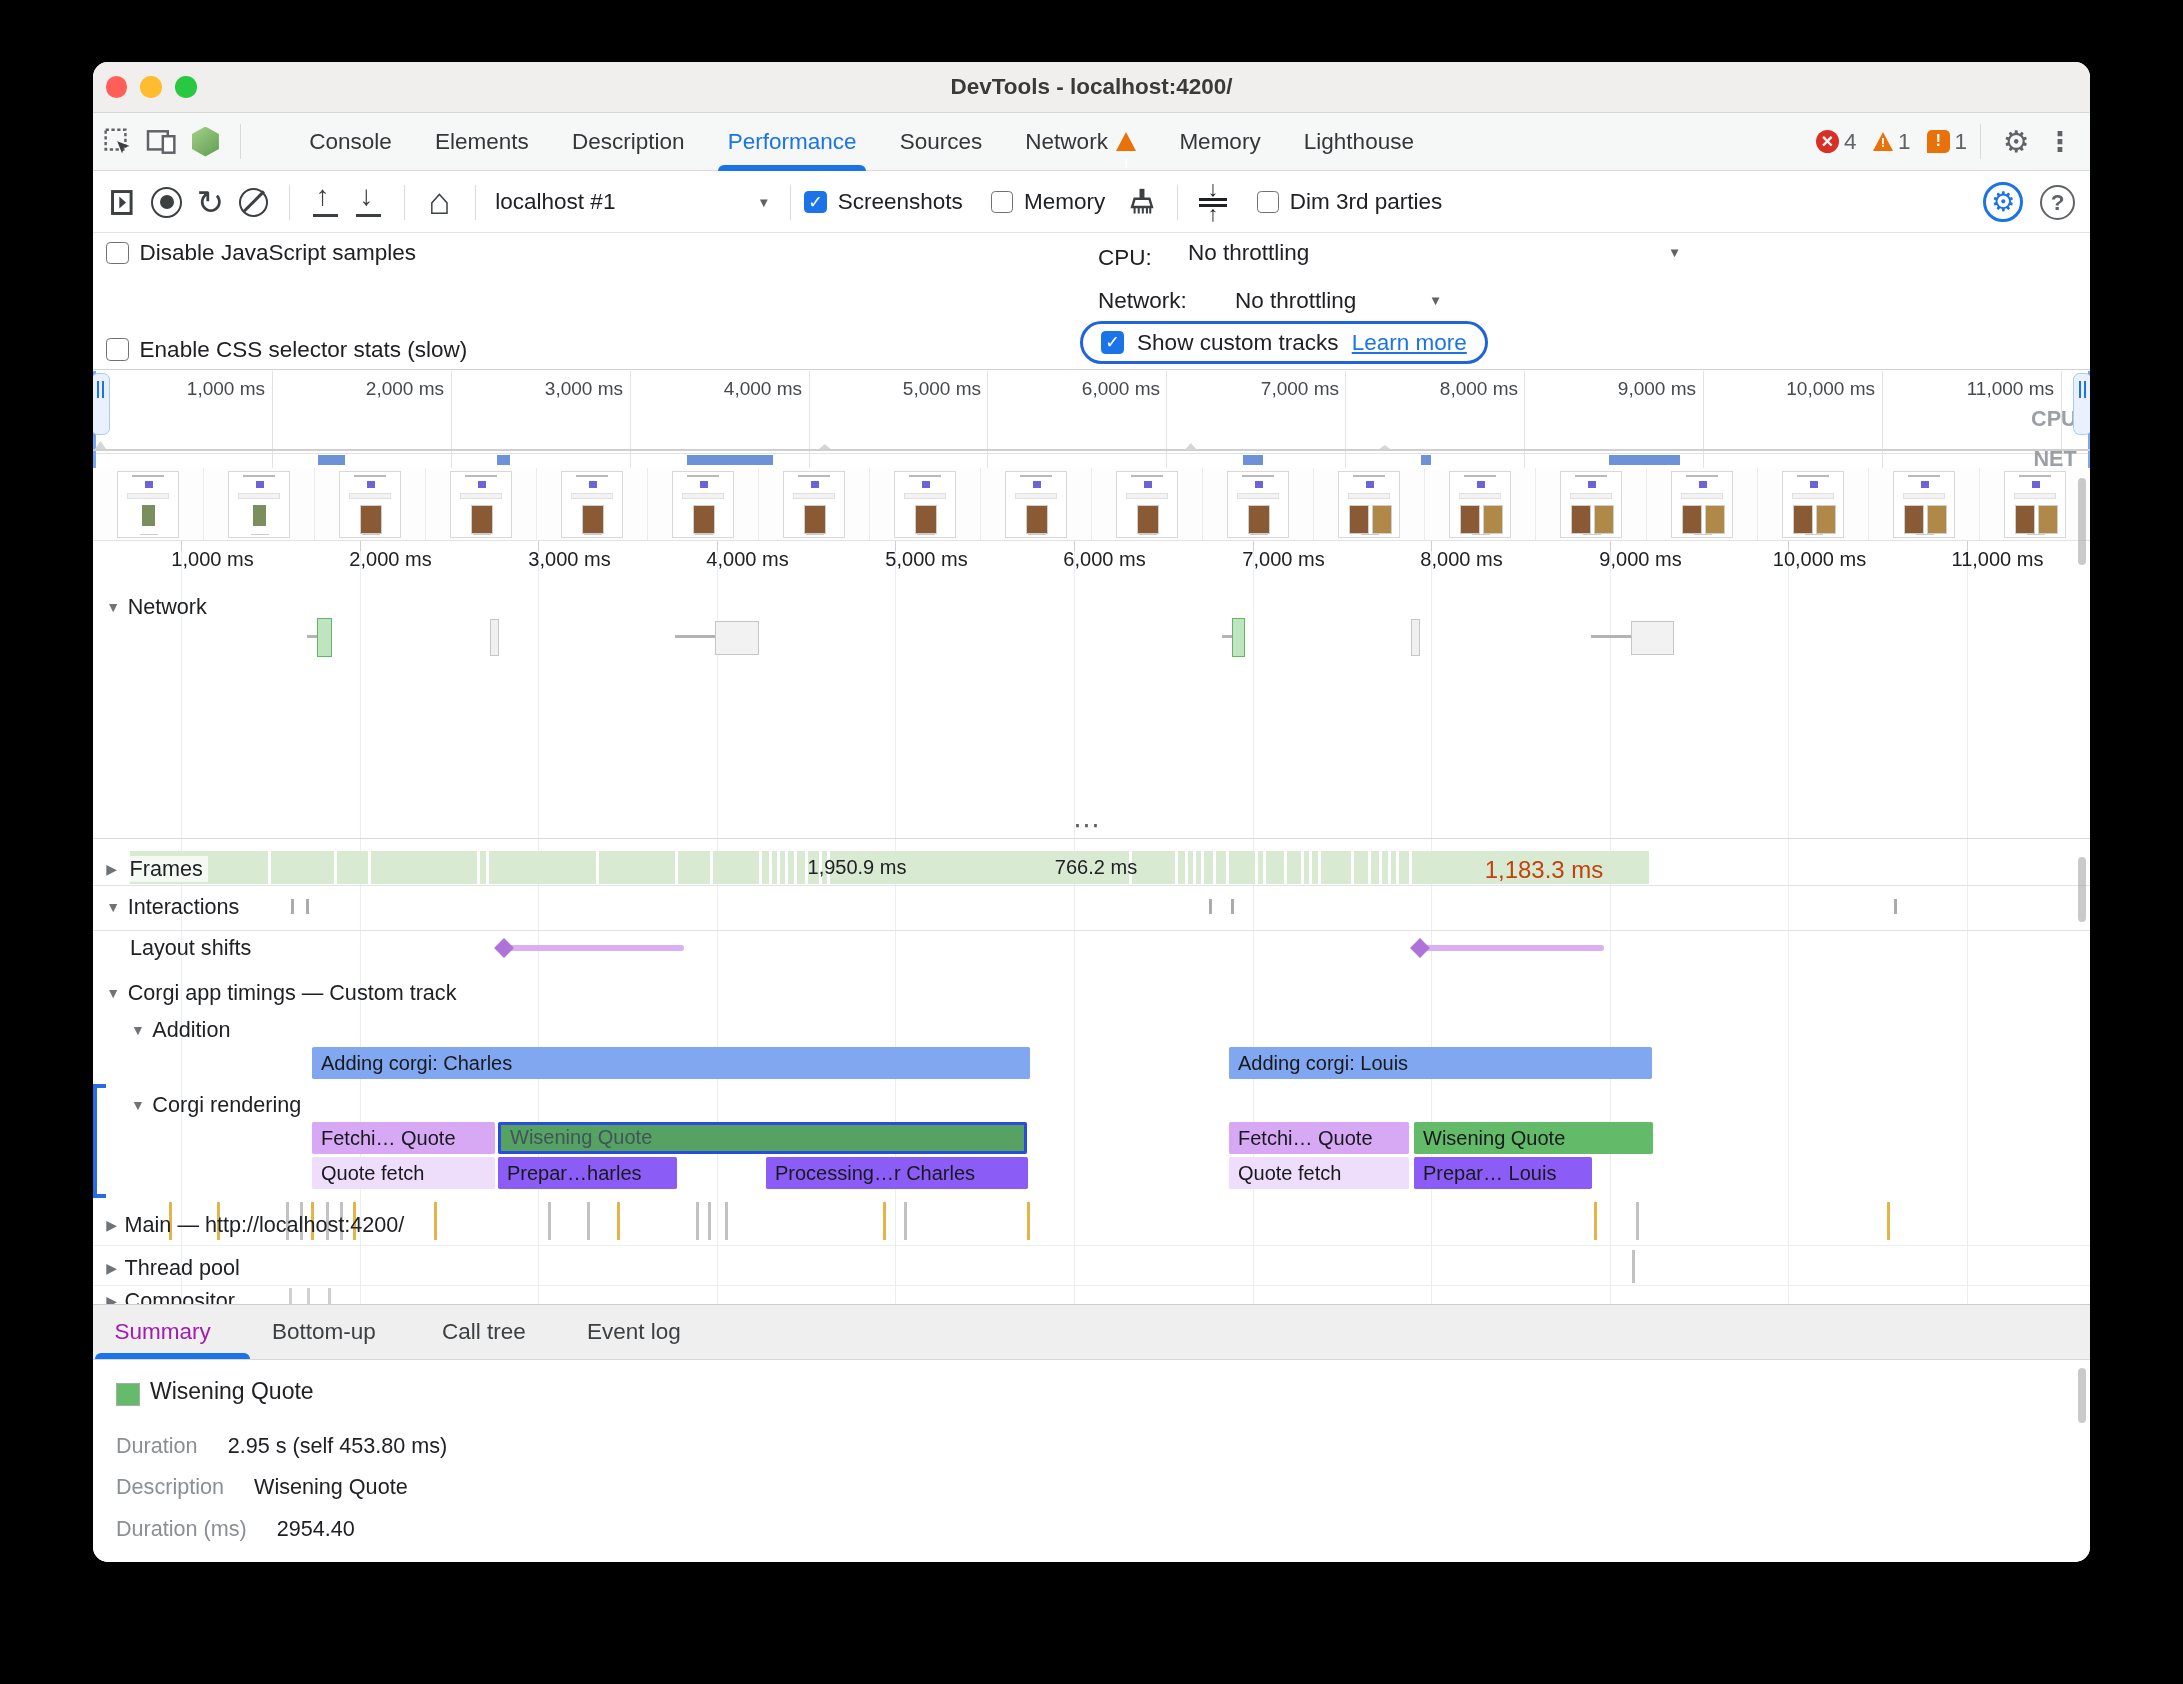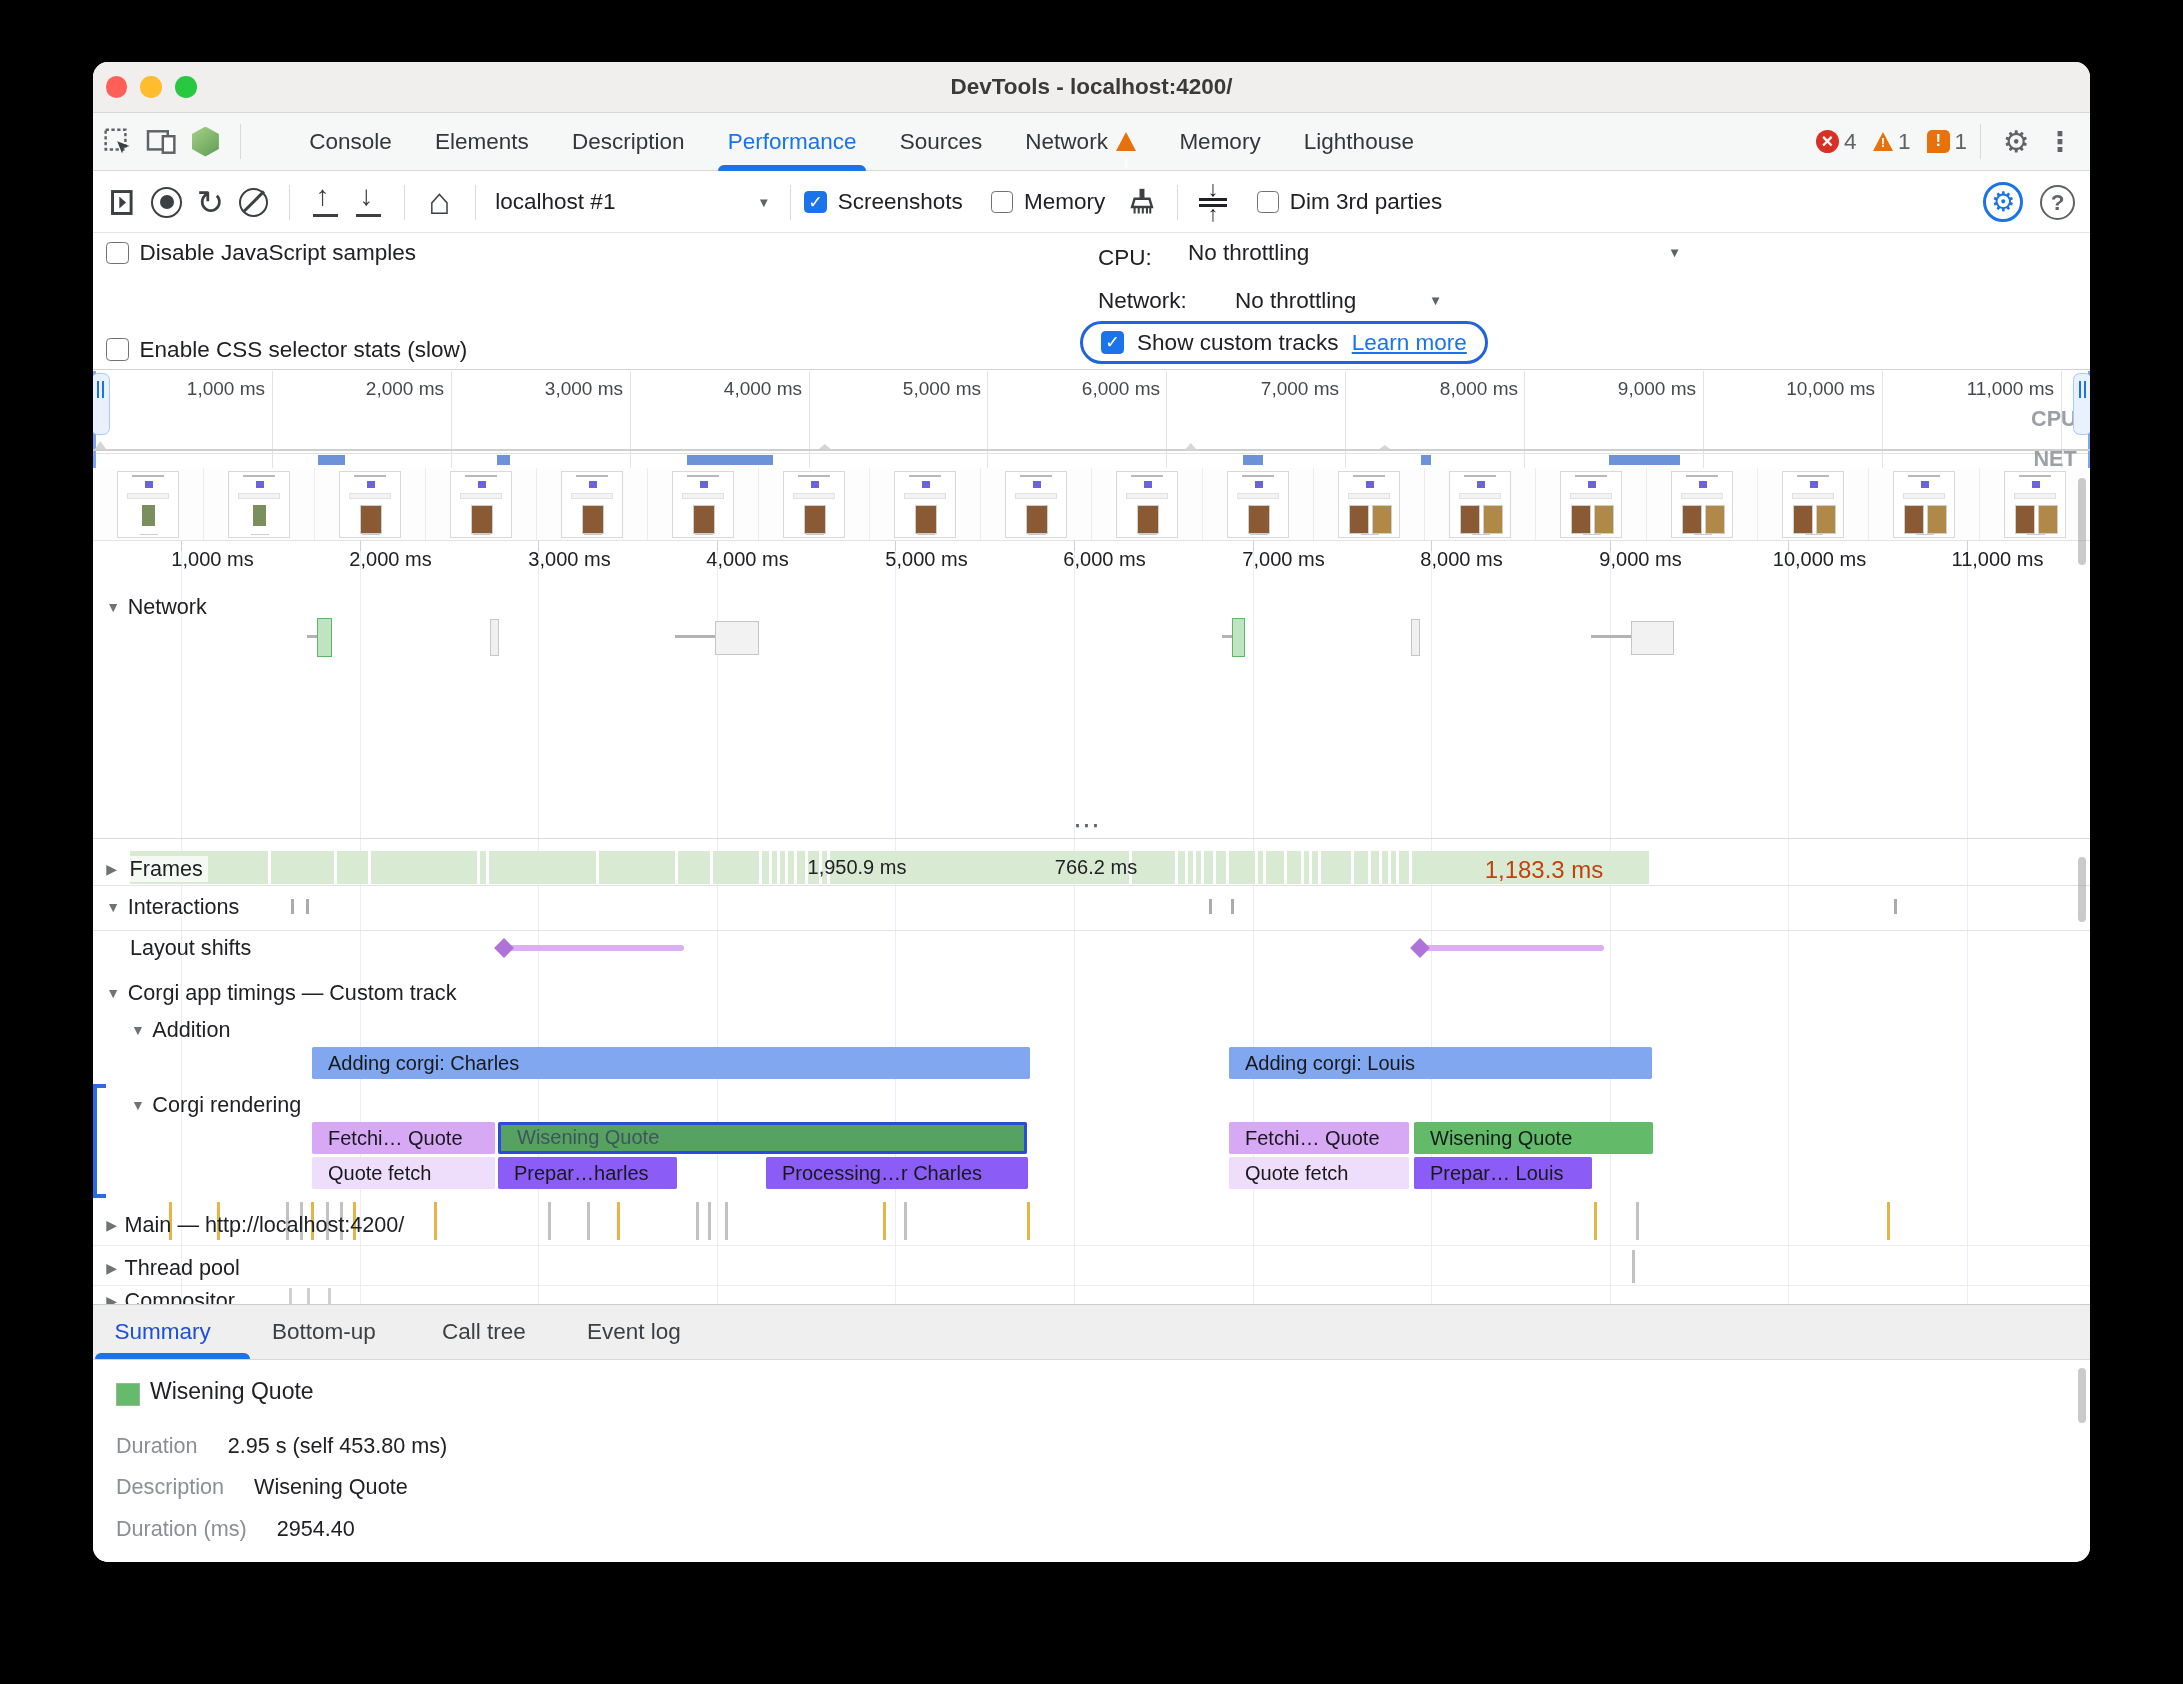--- a/index.html
+++ b/index.html
@@ -45,32 +45,32 @@
   .grip{top:1.7px;width:18.3px;height:62px;background:#e9f1fe;border:1.7px solid #a9c7f8;border-radius:6.7px;box-sizing:border-box;z-index:5;}
   .gripbars{position:absolute;left:4.2px;top:7.5px;width:2.5px;height:16.6px;background:#1a73e8;box-shadow:5px 0 0 #1a73e8;}
   .ovside{font-size:21.6px;font-weight:bold;color:#9aa0a6;z-index:4;}
   
   .filmstrip{left:0;top:406px;width:100%;height:72px;background:#fdfdfd;border-bottom:0.8px solid #e3e3e3;overflow:hidden;}
   
   .timeline{left:0;top:479px;width:100%;height:763px;background:#fff;overflow:hidden;}
   .tracklabel{font-size:21.6px;color:#202124;white-space:nowrap;z-index:6;display:flex;align-items:center;gap:7.5px;}
   .twisty{font-size:14px;color:#6f7377;}
   .fbar{position:absolute;height:32px;line-height:32px;font-size:20px;color:#17191c;
-    padding:0 16px;box-sizing:border-box;white-space:nowrap;overflow:hidden;border-radius:1.7px;z-index:3;}
+    padding:0 9px;box-sizing:border-box;white-space:nowrap;overflow:hidden;border-radius:1.7px;z-index:3;}
   .fb-blue{background:#80a7f0;}
   .fb-purple{background:#d7a8f4;}
   .fb-purple-light{background:#efdefb;}
   .fb-green{background:#8b5cf6;}
   .fb-green-dark{background:#63bb6a;}
   .fb-green-selected{background:#55a263;border:3.3px solid #2a4cdd;color:#41545c;line-height:25px;}
   .hline{left:0;width:100%;height:0.8px;background:#e3e3e3;z-index:5;}
   
   .btabs{left:0;top:1242px;width:100%;height:56px;background:#efefef;border-top:0.8px solid #cccccc;border-bottom:0.8px solid #d8d8d8;box-sizing:border-box;}
   .btab{top:0;height:55px;line-height:53px;font-size:22.5px;color:#3c4043;}
-  .btab.active{color:#1d4ed8;}
+  .btab.active{color:#a21caf;}
   
   .summary{left:0;top:1299px;width:100%;height:201px;background:#fff;}
   .sumlabel{color:#8a8f94;font-size:21.6px;}
   .sumvalue{color:#202124;font-size:21.6px;margin-left:30px;}
   .thumbbar{left:1985px;width:8.3px;background:#9e9e9e;opacity:.55;border-radius:4.2px;z-index:9;}
 </style>
 </head>
 <body>
 
 <div class="win">

